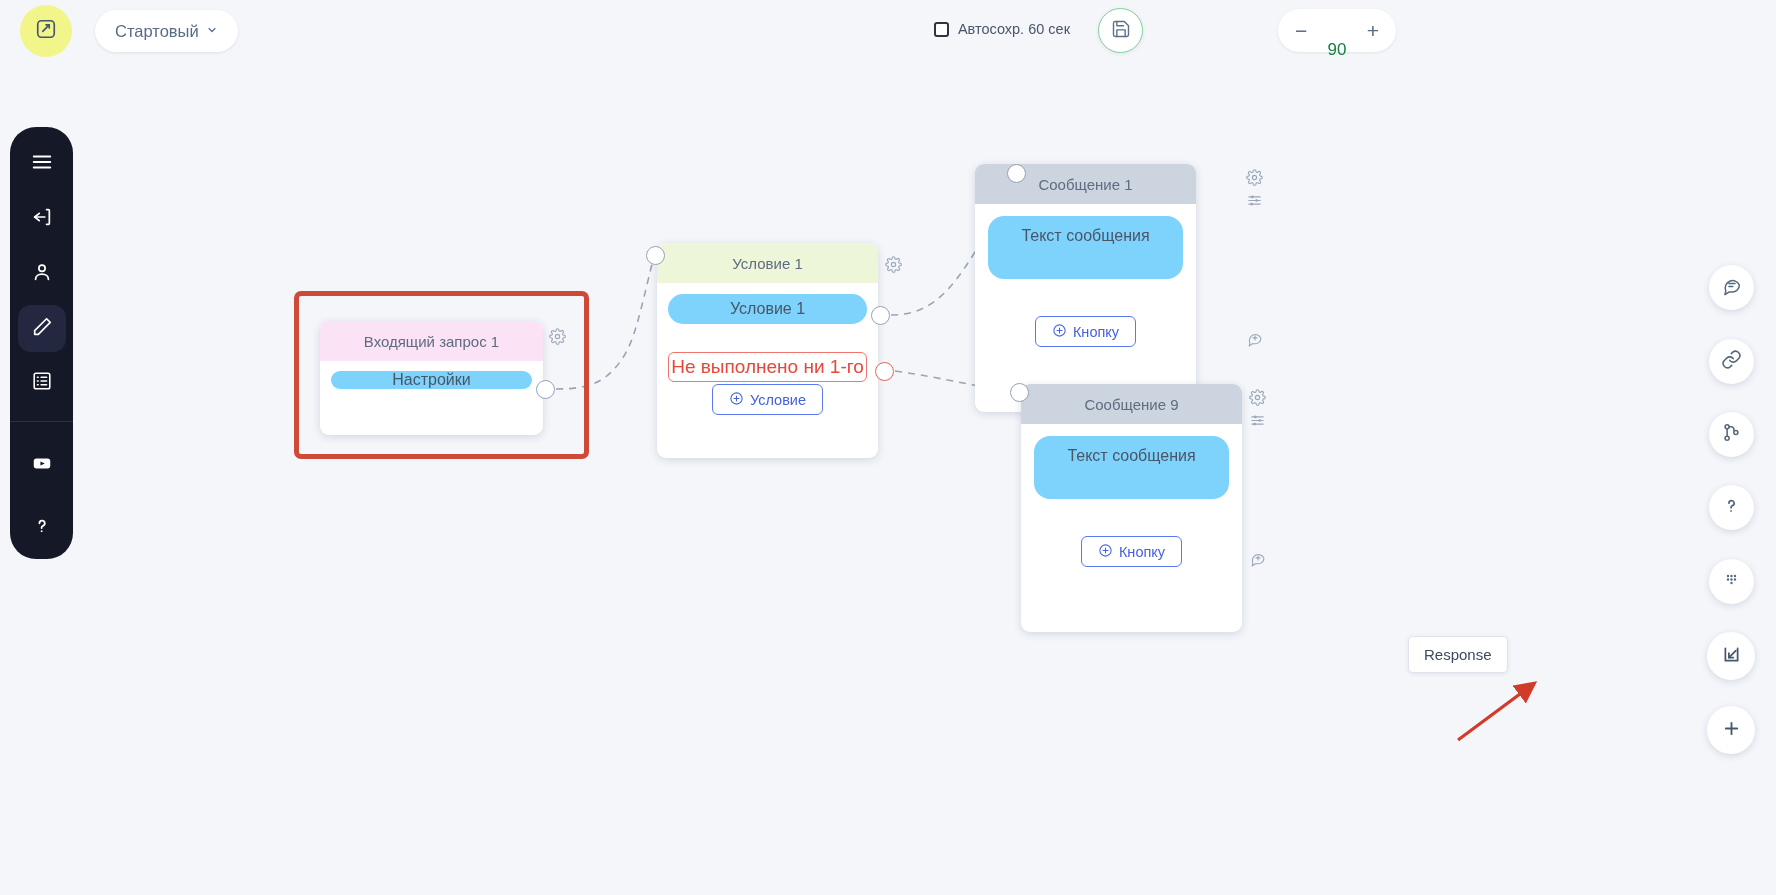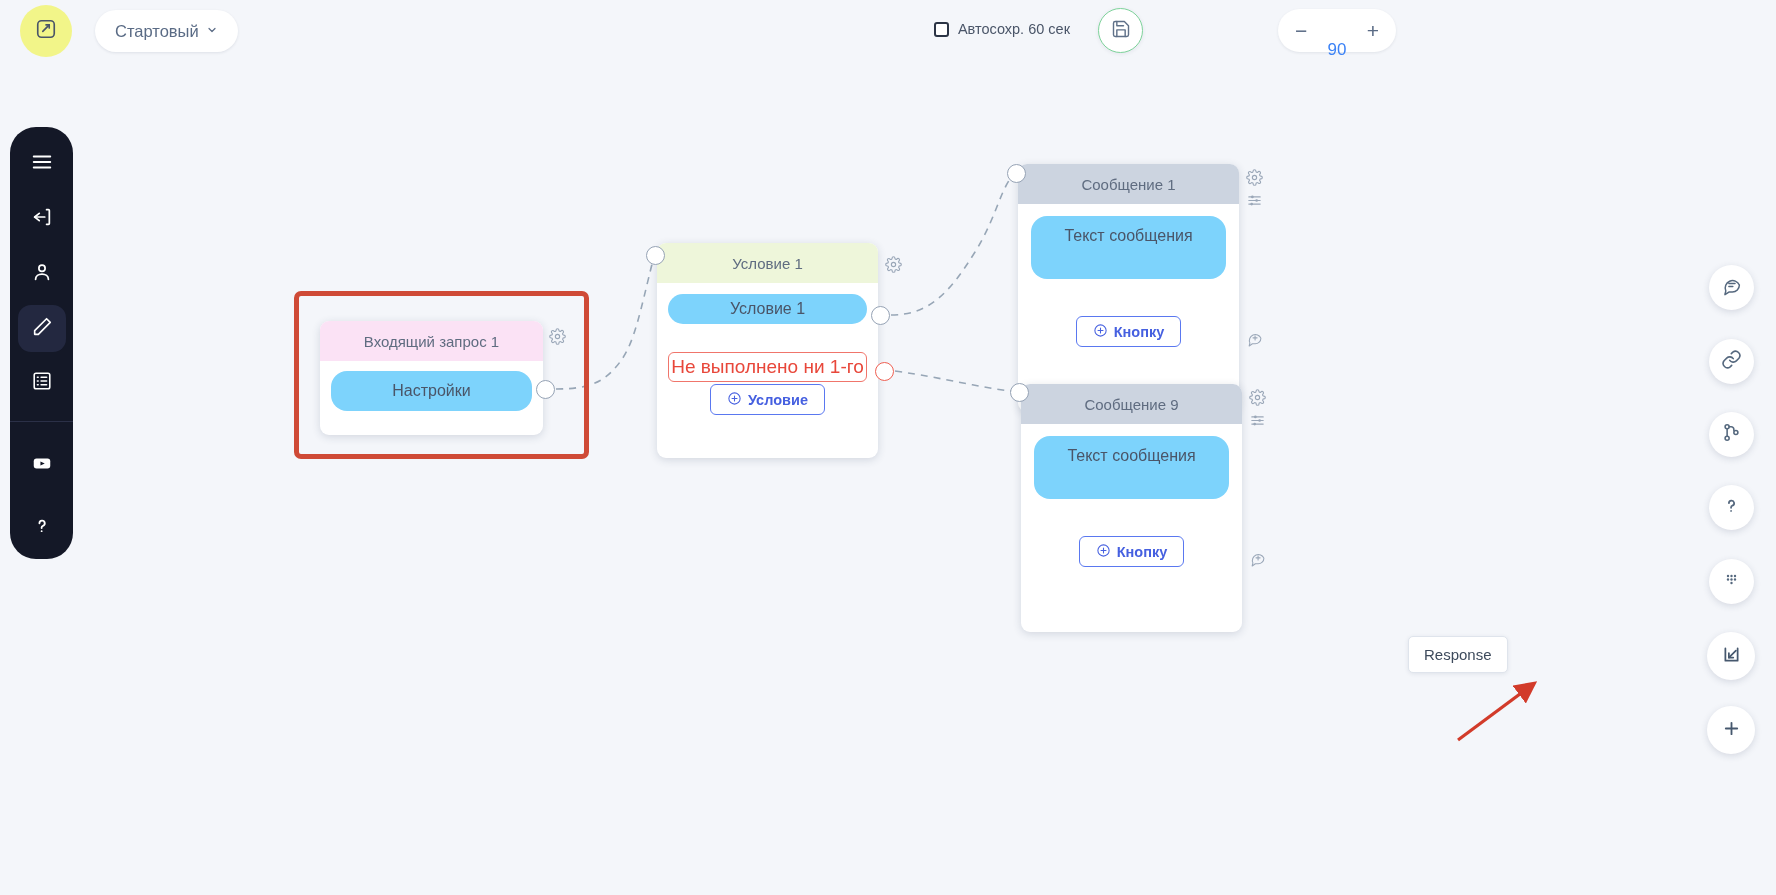--- a/index.html
+++ b/index.html
@@ -57,21 +57,21 @@
 
   .zoom-pill {
     position: absolute; right: 24px; top: 9px;
     height: 43px; width: 118px;
     background: #ffffff; border-radius: 22px;
     display: flex; align-items: center; justify-content: space-between;
     padding: 0 17px;
     box-shadow: 0 1px 3px rgba(30,40,70,.09);
   }
   .zoom-pill .zm { font-size: 21px; color: #5a6b85; cursor: pointer; line-height: 1; user-select: none; }
-  .zoom-pill .zval { font-size: 17px; color: #3b82f6; margin-top: 39px; }
+  .zoom-pill .zval { font-size: 17px; color: #15803d; margin-top: 39px; }
 
   
   #sidebar {
     position: absolute; left: 10px; top: 127px;
     width: 63px; height: 432px;
     background: #141827; border-radius: 26px;
     display: flex; flex-direction: column; align-items: center;
     padding-top: 14px;
   }
   .sb-item {
@@ -104,21 +104,20 @@
     background: #7dd3fc; border-radius: 16px;
     display: flex; align-items: center; justify-content: center;
     font-size: 16px; color: #4a5568;
   }
   .outline-btn {
     margin: 0 auto; border: 1.3px solid #5a78f0; border-radius: 6px;
     height: 31px; padding: 0 16px;
     display: flex; align-items: center; justify-content: center; gap: 6px;
     font-size: 14.5px; color: #4660e0; background: #fff; cursor: pointer;
     width: fit-content;
-    font-weight: bold;
   }
   .red-chip {
     border: 1.2px solid #f0756b; border-radius: 6px; background: #fff;
     height: 30px; display: flex; align-items: center; justify-content: center;
     font-size: 19px; color: #e8473a;
   }
 
   .port {
     position: absolute; width: 19px; height: 19px; border-radius: 50%;
     background: #ffffff; border: 1.5px solid #96a3b5;
@@ -288,21 +287,21 @@
       <path d="M895,309 C945,316 975,325 1018,330" fill="none" stroke="#97a6b6" stroke-width="1.6" stroke-dasharray="7 6"></path>
     </svg>
 
     <div class="selection-ring" style="left:294px; top:229px; width:295px; height:168px;"></div>
 
     <div class="node" style="left:320px; top:259px; width:223px; height:114px;">
       <div class="node-head" style="background:#fbe2f5;">
         <span>Входящий запрос 1</span>
       </div>
       <div class="node-body">
-        <div class="field" style="height:40px;">
+        <div class="field" style="height:18px;">
           <span>Настройки</span>
         </div>
       </div>
     </div>
     <div class="port" style="left:536px; top:318px;"></div>
     <div class="node-tool" style="left:549px; top:266px;">
       <svg viewBox="0 0 24 24" fill="none" stroke="#9aa7b8" stroke-width="1.6" stroke-linecap="round" stroke-linejoin="round">
         <circle cx="12" cy="12" r="3"></circle>
         <path d="M19.4 15a1.6 1.6 0 0 0 .3 1.8l.1.1a2 2 0 1 1-2.8 2.8l-.1-.1a1.6 1.6 0 0 0-1.8-.3 1.6 1.6 0 0 0-1 1.5V21a2 2 0 1 1-4 0v-.1a1.6 1.6 0 0 0-1-1.5 1.6 1.6 0 0 0-1.8.3l-.1.1a2 2 0 1 1-2.8-2.8l.1-.1a1.6 1.6 0 0 0 .3-1.8 1.6 1.6 0 0 0-1.5-1H3a2 2 0 1 1 0-4h.1a1.6 1.6 0 0 0 1.5-1 1.6 1.6 0 0 0-.3-1.8l-.1-.1a2 2 0 1 1 2.8-2.8l.1.1a1.6 1.6 0 0 0 1.8.3H9a1.6 1.6 0 0 0 1-1.5V3a2 2 0 1 1 4 0v.1a1.6 1.6 0 0 0 1 1.5 1.6 1.6 0 0 0 1.8-.3l.1-.1a2 2 0 1 1 2.8 2.8l-.1.1a1.6 1.6 0 0 0-.3 1.8V9a1.6 1.6 0 0 0 1.5 1H21a2 2 0 1 1 0 4h-.1a1.6 1.6 0 0 0-1.5 1z"></path>
       </svg>
@@ -334,21 +333,21 @@
     <div class="port" style="left:646px; top:184px;"></div>
     <div class="port" style="left:871px; top:244px;"></div>
     <div class="port red" style="left:875px; top:300px;"></div>
     <div class="node-tool" style="left:885px; top:194px;">
       <svg viewBox="0 0 24 24" fill="none" stroke="#9aa7b8" stroke-width="1.6" stroke-linecap="round" stroke-linejoin="round">
         <circle cx="12" cy="12" r="3"></circle>
         <path d="M19.4 15a1.6 1.6 0 0 0 .3 1.8l.1.1a2 2 0 1 1-2.8 2.8l-.1-.1a1.6 1.6 0 0 0-1.8-.3 1.6 1.6 0 0 0-1 1.5V21a2 2 0 1 1-4 0v-.1a1.6 1.6 0 0 0-1-1.5 1.6 1.6 0 0 0-1.8.3l-.1.1a2 2 0 1 1-2.8-2.8l.1-.1a1.6 1.6 0 0 0 .3-1.8 1.6 1.6 0 0 0-1.5-1H3a2 2 0 1 1 0-4h.1a1.6 1.6 0 0 0 1.5-1 1.6 1.6 0 0 0-.3-1.8l-.1-.1a2 2 0 1 1 2.8-2.8l.1.1a1.6 1.6 0 0 0 1.8.3H9a1.6 1.6 0 0 0 1-1.5V3a2 2 0 1 1 4 0v.1a1.6 1.6 0 0 0 1 1.5 1.6 1.6 0 0 0 1.8-.3l.1-.1a2 2 0 1 1 2.8 2.8l-.1.1a1.6 1.6 0 0 0-.3 1.8V9a1.6 1.6 0 0 0 1.5 1H21a2 2 0 1 1 0 4h-.1a1.6 1.6 0 0 0-1.5 1z"></path>
       </svg>
     </div>
 
-    <div class="node" style="left:1018px; top:102px; width:221px; height:248px;">
+    <div class="node" style="left:975px; top:102px; width:221px; height:248px;">
       <div class="node-head" style="background:#ccd4e0;">
         <span>Сообщение 1</span>
       </div>
       <div class="node-body" style="padding:12px 13px 0 13px;">
         <div class="field" style="height:63px; align-items:flex-start; padding-top:11px;">
           <span>Текст сообщения</span>
         </div>
         <div class="outline-btn" style="margin-top:37px;">
           <span>
             <svg viewBox="0 0 24 24" width="15" height="15" fill="none" stroke="#4660e0" stroke-width="1.7" stroke-linecap="round">

